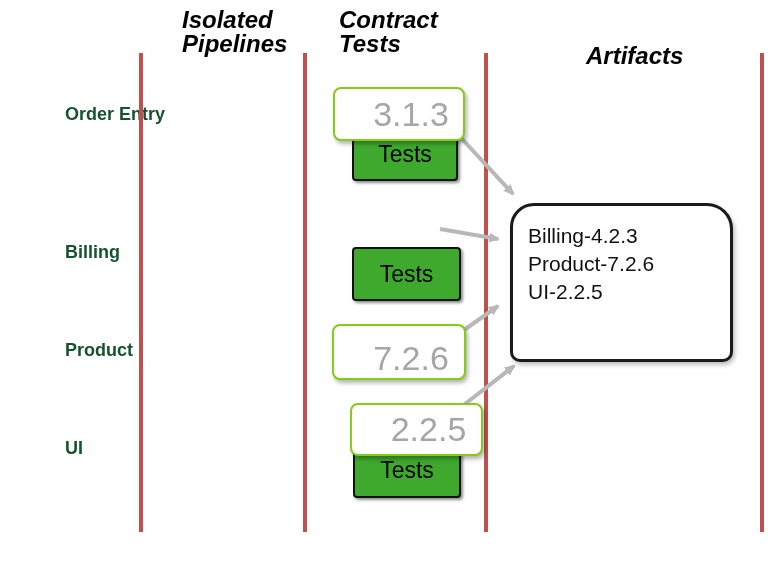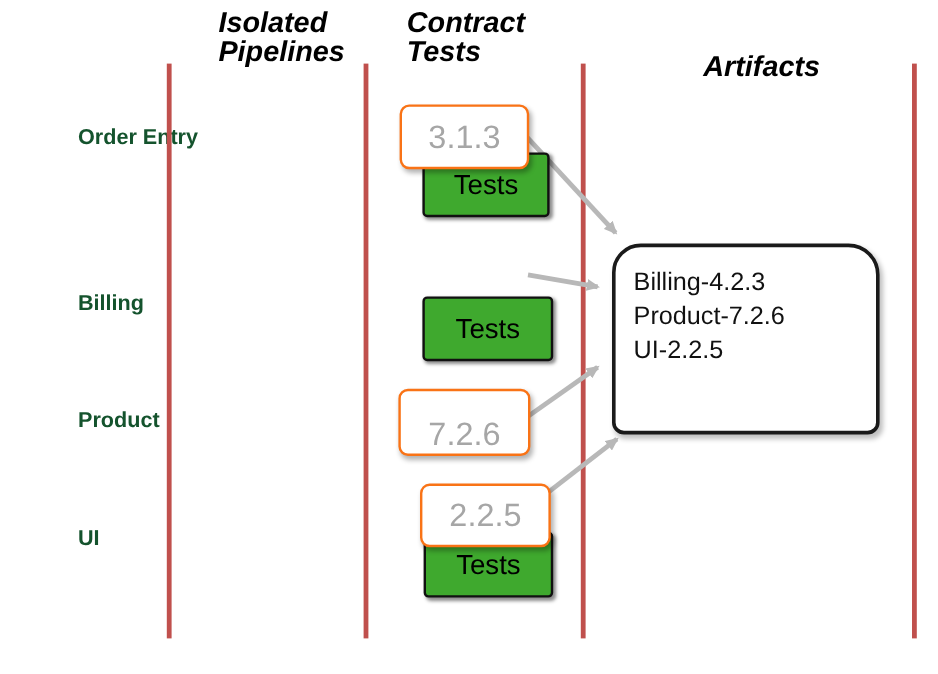--- a/index.html
+++ b/index.html
@@ -86,29 +86,30 @@
     z-index: 3;
   }
   #tests-order-entry { left: 352px; top: 127px; width: 102px; }
   #tests-billing     { left: 352px; top: 247px; width: 105px; }
   #tests-ui          { left: 353px; top: 443px; height: 51px; }
 
   
   .version-box {
     position: absolute;
     background: #ffffff;
-    border: 2px solid #f97316;
+    border: 2px solid #84cc16;
     border-radius: 8px;
     box-shadow: 2px 3px 4px rgba(0,0,0,0.30);
     display: flex;
     align-items: center;
     justify-content: center;
-    font-size: 27px;
+    font-size: 34px;
     color: #a6a6a6;
     z-index: 4;
+    padding-left: 24px;
   }
   #ver-order-entry { left: 333px; top: 87px;  width: 104px; height: 50px; }
   #ver-billing     { left: 335px; top: 205px; width: 104px; height: 48px; }
   #ver-product     { left: 332px; top: 324px; width: 106px; height: 52px; align-items: flex-end; }
   #ver-ui          { left: 350px; top: 403px; width: 105px; height: 49px; }
 
   
   #artifacts-box {
     position: absolute;
     left: 510px;

